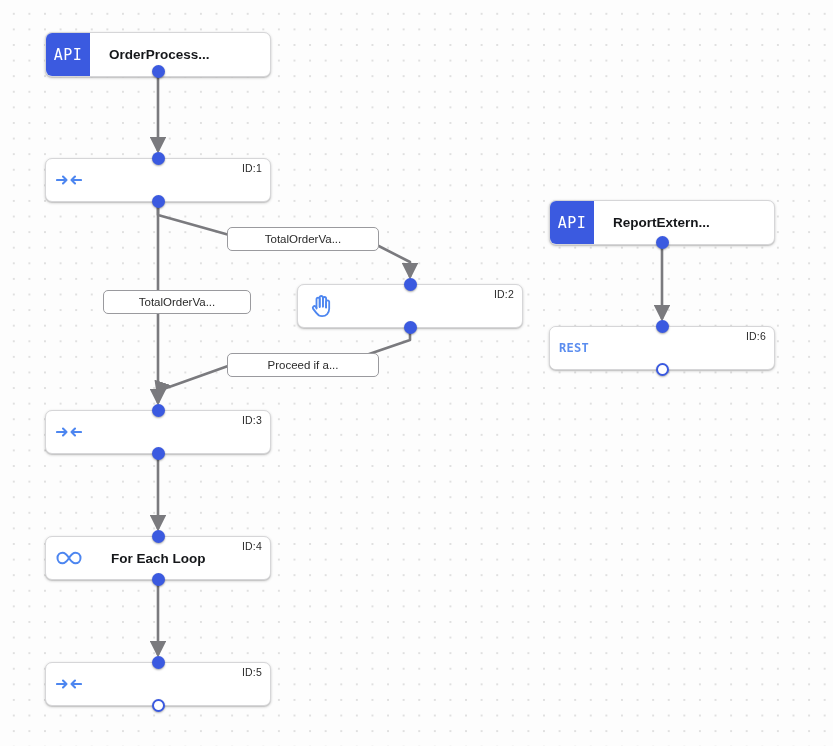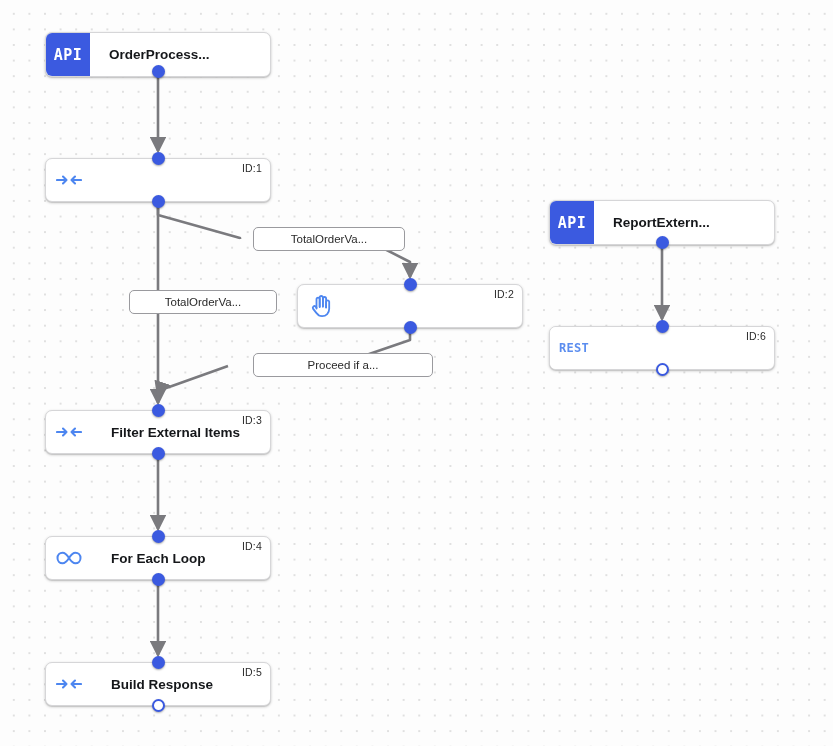--- a/index.html
+++ b/index.html
@@ -30,21 +30,21 @@
     box-shadow:0 1px 3px rgba(0,0,0,.20), 0 1px 1px rgba(0,0,0,.10);
     display:flex;align-items:stretch;
     overflow:hidden;
   }
   .badge-api{
     width:44px;flex:0 0 44px;
     background:#3b5ae0;
     color:#ffffff;
     display:flex;align-items:center;justify-content:center;
     font-family:"DejaVu Sans Mono", monospace;
-    font-size:15px;font-weight:bold;letter-spacing:.5px;
+    font-size:15px;font-weight:normal;letter-spacing:.5px;
   }
   .badge-rest{
     width:48px;flex:0 0 48px;
     background:#ffffff;
     color:#5b8def;
     display:flex;align-items:center;justify-content:center;
     font-family:"DejaVu Sans Mono", monospace;
     font-size:12px;font-weight:bold;letter-spacing:.3px;
   }
   .badge-icon{
@@ -80,21 +80,20 @@
     box-sizing:border-box;
     background:#ffffff;
     border:1px solid #9a9a9e;
     border-radius:5px;
     height:24px;
     display:flex;align-items:center;justify-content:center;
     font-size:11.5px;color:#2a2a2a;
     padding:0 24px;
     white-space:nowrap;
     z-index:5;
-    margin-left:26px;
   }
 </style>
 </head>
 <body>
 
 <div id="canvas">
 
   <svg id="edges" viewBox="0 0 833 746" width="833" height="746">
     <defs>
       <marker id="arrow" viewBox="0 0 10 10" refX="8.5" refY="5" markerWidth="6.5" markerHeight="6.5" orient="auto-start-reverse">
@@ -159,21 +158,20 @@
     <div class="badge-icon">
       <svg width="26" height="16" viewBox="0 0 26 16">
         <g stroke="#4d86f0" stroke-width="2.1" fill="none" stroke-linecap="round" stroke-linejoin="round">
           <path d="M1 8 H10"></path>
           <path d="M7 4.5 L10.5 8 L7 11.5"></path>
           <path d="M25 8 H16"></path>
           <path d="M19 4.5 L15.5 8 L19 11.5"></path>
         </g>
       </svg>
     </div>
-    <div class="node-label">Filter External Items</div>
     <div class="node-id">ID:3</div>
   </div>
 
   <div class="node" style="left:45px;top:536px;width:226px;height:44px;">
     <div class="badge-icon">
       <svg width="28" height="18" viewBox="0 0 28 18">
         <path d="M14 9 c2.2 -3.6 4.0 -5.3 6.4 -5.3 c3.0 0 5.1 2.3 5.1 5.3 c0 3.0 -2.1 5.3 -5.1 5.3 c-2.4 0 -4.2 -1.7 -6.4 -5.3 c-2.2 -3.6 -4.0 -5.3 -6.4 -5.3 C4.6 3.7 2.5 6.0 2.5 9 c0 3.0 2.1 5.3 5.1 5.3 c2.4 0 4.2 -1.7 6.4 -5.3 z" fill="none" stroke="#4d86f0" stroke-width="2.0" stroke-linecap="round"></path>
       </svg>
     </div>
     <div class="node-label">For Each Loop</div>
@@ -184,37 +182,36 @@
     <div class="badge-icon">
       <svg width="26" height="16" viewBox="0 0 26 16">
         <g stroke="#4d86f0" stroke-width="2.1" fill="none" stroke-linecap="round" stroke-linejoin="round">
           <path d="M1 8 H10"></path>
           <path d="M7 4.5 L10.5 8 L7 11.5"></path>
           <path d="M25 8 H16"></path>
           <path d="M19 4.5 L15.5 8 L19 11.5"></path>
         </g>
       </svg>
     </div>
-    <div class="node-label">Build Response</div>
     <div class="node-id">ID:5</div>
   </div>
 
   <div class="node" style="left:549px;top:200px;width:226px;height:45px;">
     <div class="badge-api">API</div>
     <div class="node-label">ReportExtern...</div>
   </div>
 
   <div class="node" style="left:549px;top:326px;width:226px;height:44px;">
     <div class="badge-rest">REST</div>
     <div class="node-id">ID:6</div>
   </div>
 
   <div class="edge-label" style="left:227px;top:227px;width:152px;">TotalOrderVa...</div>
   <div class="edge-label" style="left:103px;top:290px;width:148px;">TotalOrderVa...</div>
-  <div class="edge-label" style="left:227px;top:353px;width:180px;">Proceed if a...</div>
+  <div class="edge-label" style="left:227px;top:353px;width:152px;">Proceed if a...</div>
 
   <div class="port filled" style="left:151.5px;top:64.5px;"></div>
   <div class="port filled" style="left:151.5px;top:151.5px;"></div>
   <div class="port filled" style="left:151.5px;top:194.5px;"></div>
   <div class="port filled" style="left:403.5px;top:277.5px;"></div>
   <div class="port filled" style="left:403.5px;top:320.5px;"></div>
   <div class="port filled" style="left:151.5px;top:403.5px;"></div>
   <div class="port filled" style="left:151.5px;top:446.5px;"></div>
   <div class="port filled" style="left:151.5px;top:529.5px;"></div>
   <div class="port filled" style="left:151.5px;top:572.5px;"></div>

